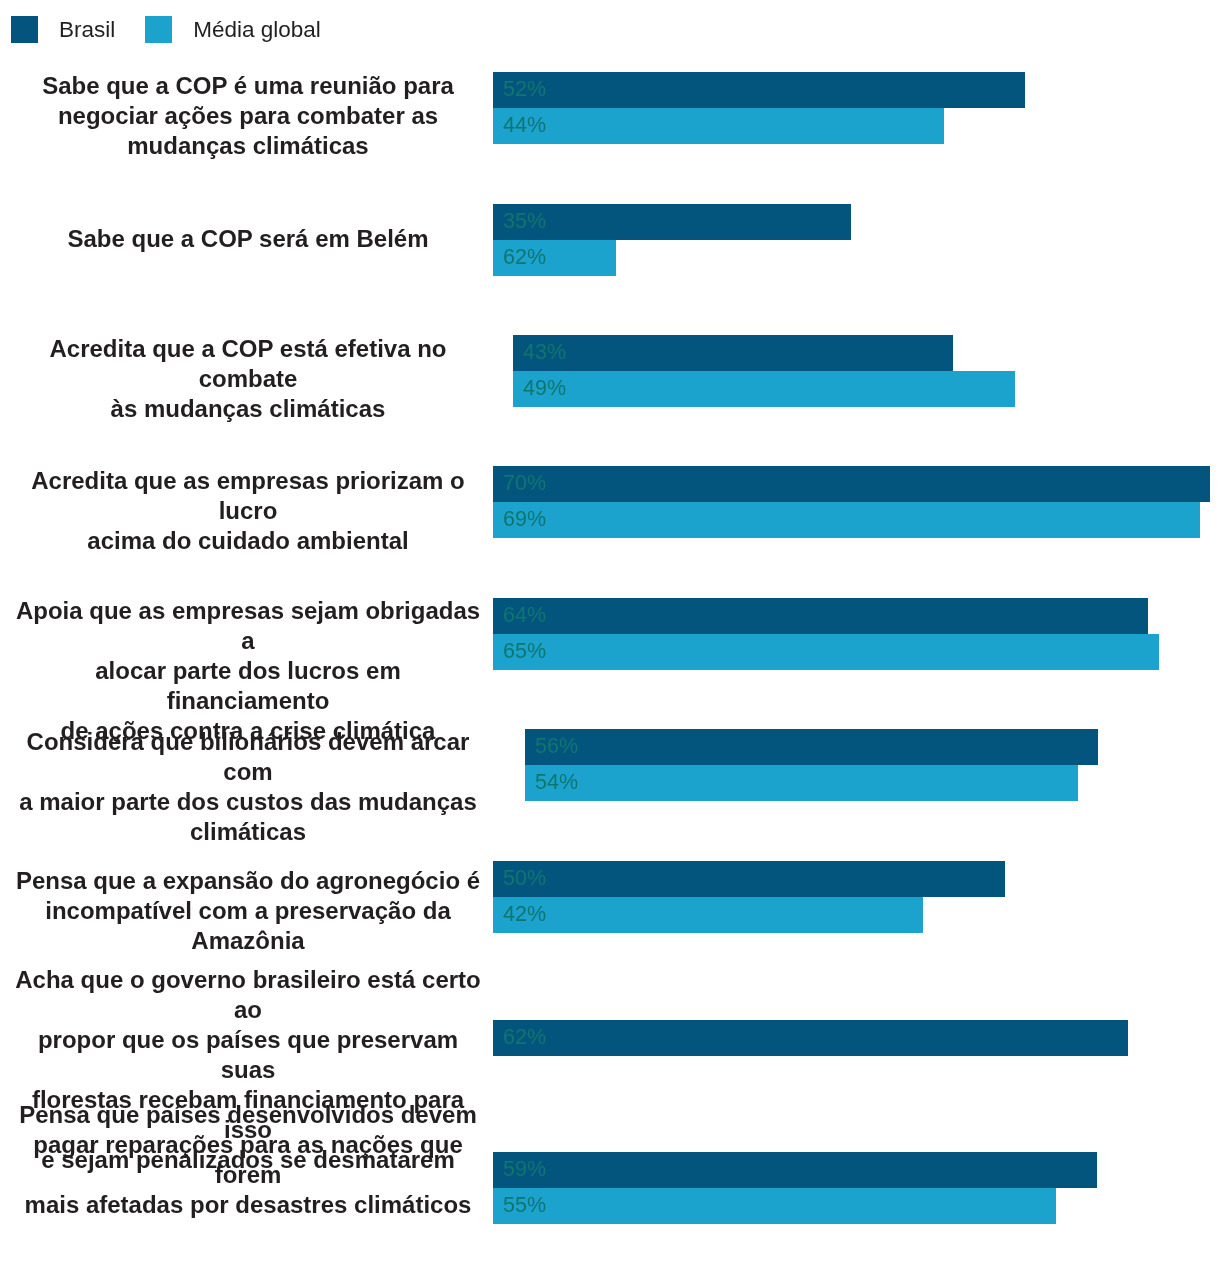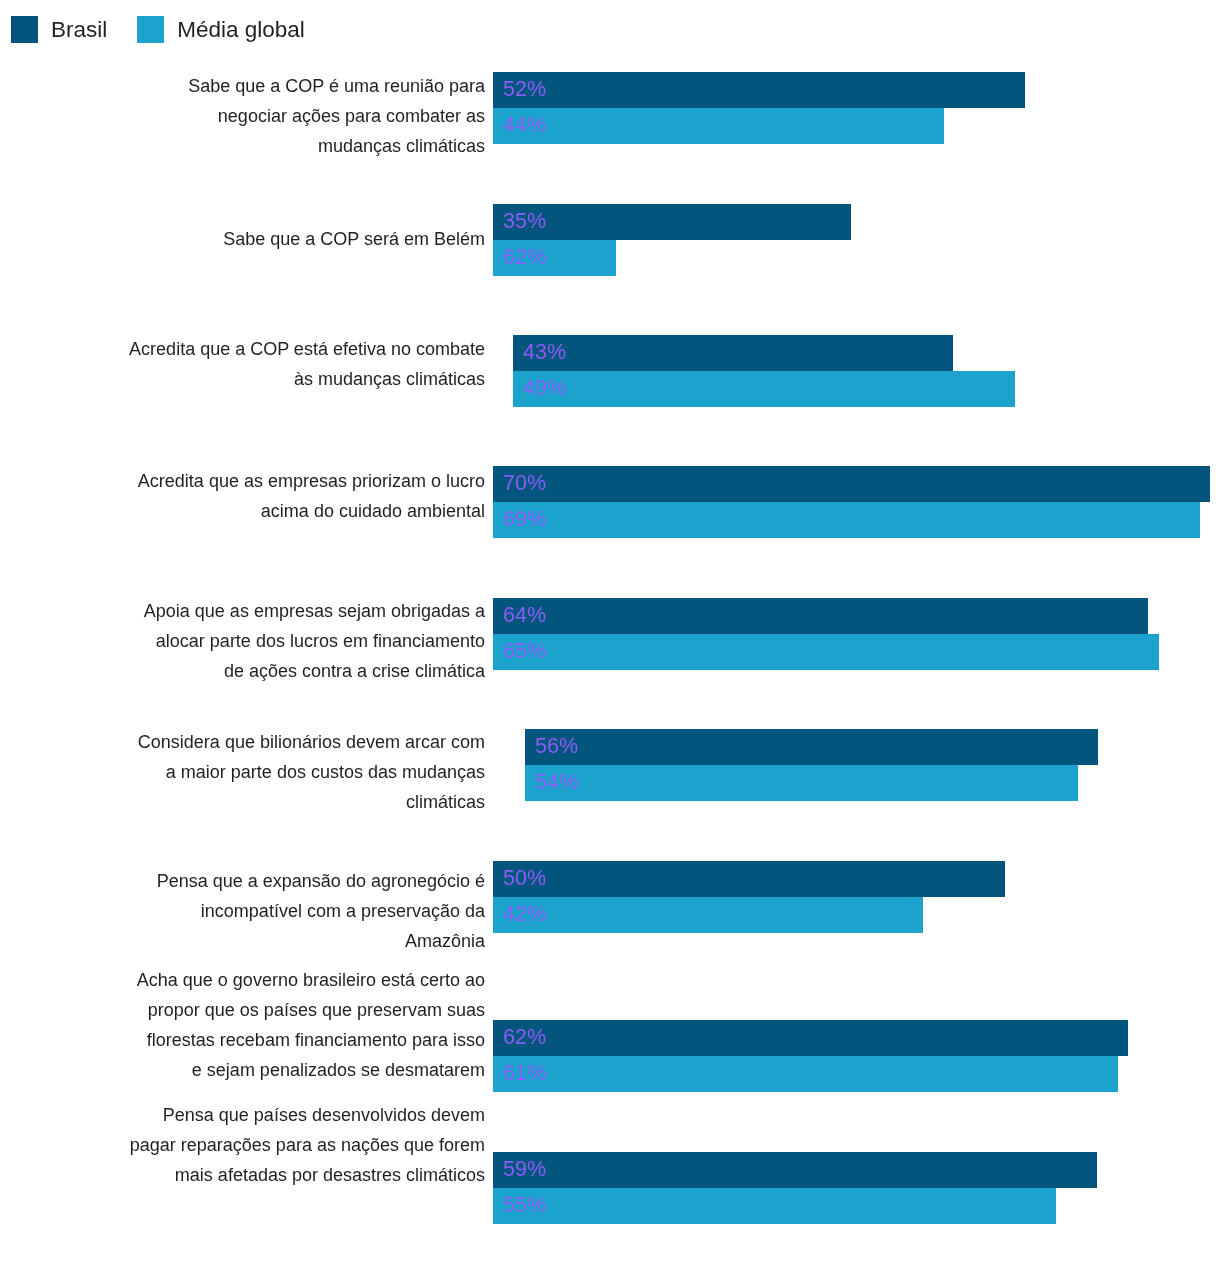--- a/index.html
+++ b/index.html
@@ -33,21 +33,21 @@
     align-items: center;
     height: 34px;
   }
   .legend-item + .legend-item { margin-left: 30px; }
   .legend-swatch {
     width: 27px;
     height: 27px;
     flex: 0 0 auto;
   }
   .legend-label {
-    margin-left: 13px;
+    margin-left: 21px;
     font-size: 22.5px;
     line-height: 27px;
     color: #231f20;
     white-space: nowrap;
   }
 
   
   .chart {
     position: absolute;
     left: 0;
@@ -57,25 +57,26 @@
   }
   .group {
     position: absolute;
     left: 0;
     width: 1220px;
   }
   .group-label {
     position: absolute;
     left: 11px;
     width: 474px;
-    font-size: 18px;
+    font-size: 24px;
     line-height: 30px;
     color: #231f20;
-    text-align: right;
+    text-align: center;
     white-space: pre-line;
+    font-weight: bold;
   }
   .bars {
     position: absolute;
     left: 493px;
     top: 0;
     width: 727px;
   }
   .bar {
     position: relative;
     height: 36px;
@@ -87,21 +88,21 @@
     top: 0;
     height: 36px;
   }
   .bar-value {
     position: absolute;
     left: 10px;
     top: 0;
     height: 32px;
     line-height: 34px;
     font-size: 21.5px;
-    color: #8b5cf6;
+    color: #0f766e;
     white-space: nowrap;
     z-index: 2;
   }
 </style>
 </head>
 <body>
 
 <div class="legend">
   <div class="legend-item">
     <span class="legend-swatch" style="background: rgb(4, 85, 126);"></span>
@@ -218,24 +219,20 @@
     <div class="group" style="top: 0px;">
       <div class="group-label" style="top: 965px;">Acha que o governo brasileiro está certo ao
 propor que os países que preservam suas
 florestas recebam financiamento para isso
 e sejam penalizados se desmatarem</div>
       <div class="bars" style="top: 1020px;">
         <div class="bar">
           <div class="bar-fill" style="width: 634.88px; background: rgb(4, 85, 126);"></div>
           <span class="bar-value">62%</span>
         </div>
-        <div class="bar">
-          <div class="bar-fill" style="width: 624.64px; background: rgb(27, 163, 206);"></div>
-          <span class="bar-value">61%</span>
-        </div>
       </div>
     </div>
     <div class="group" style="top: 0px;">
       <div class="group-label" style="top: 1100px;">Pensa que países desenvolvidos devem
 pagar reparações para as nações que forem
 mais afetadas por desastres climáticos</div>
       <div class="bars" style="top: 1152px;">
         <div class="bar">
           <div class="bar-fill" style="width: 604.16px; background: rgb(4, 85, 126);"></div>
           <span class="bar-value">59%</span>

